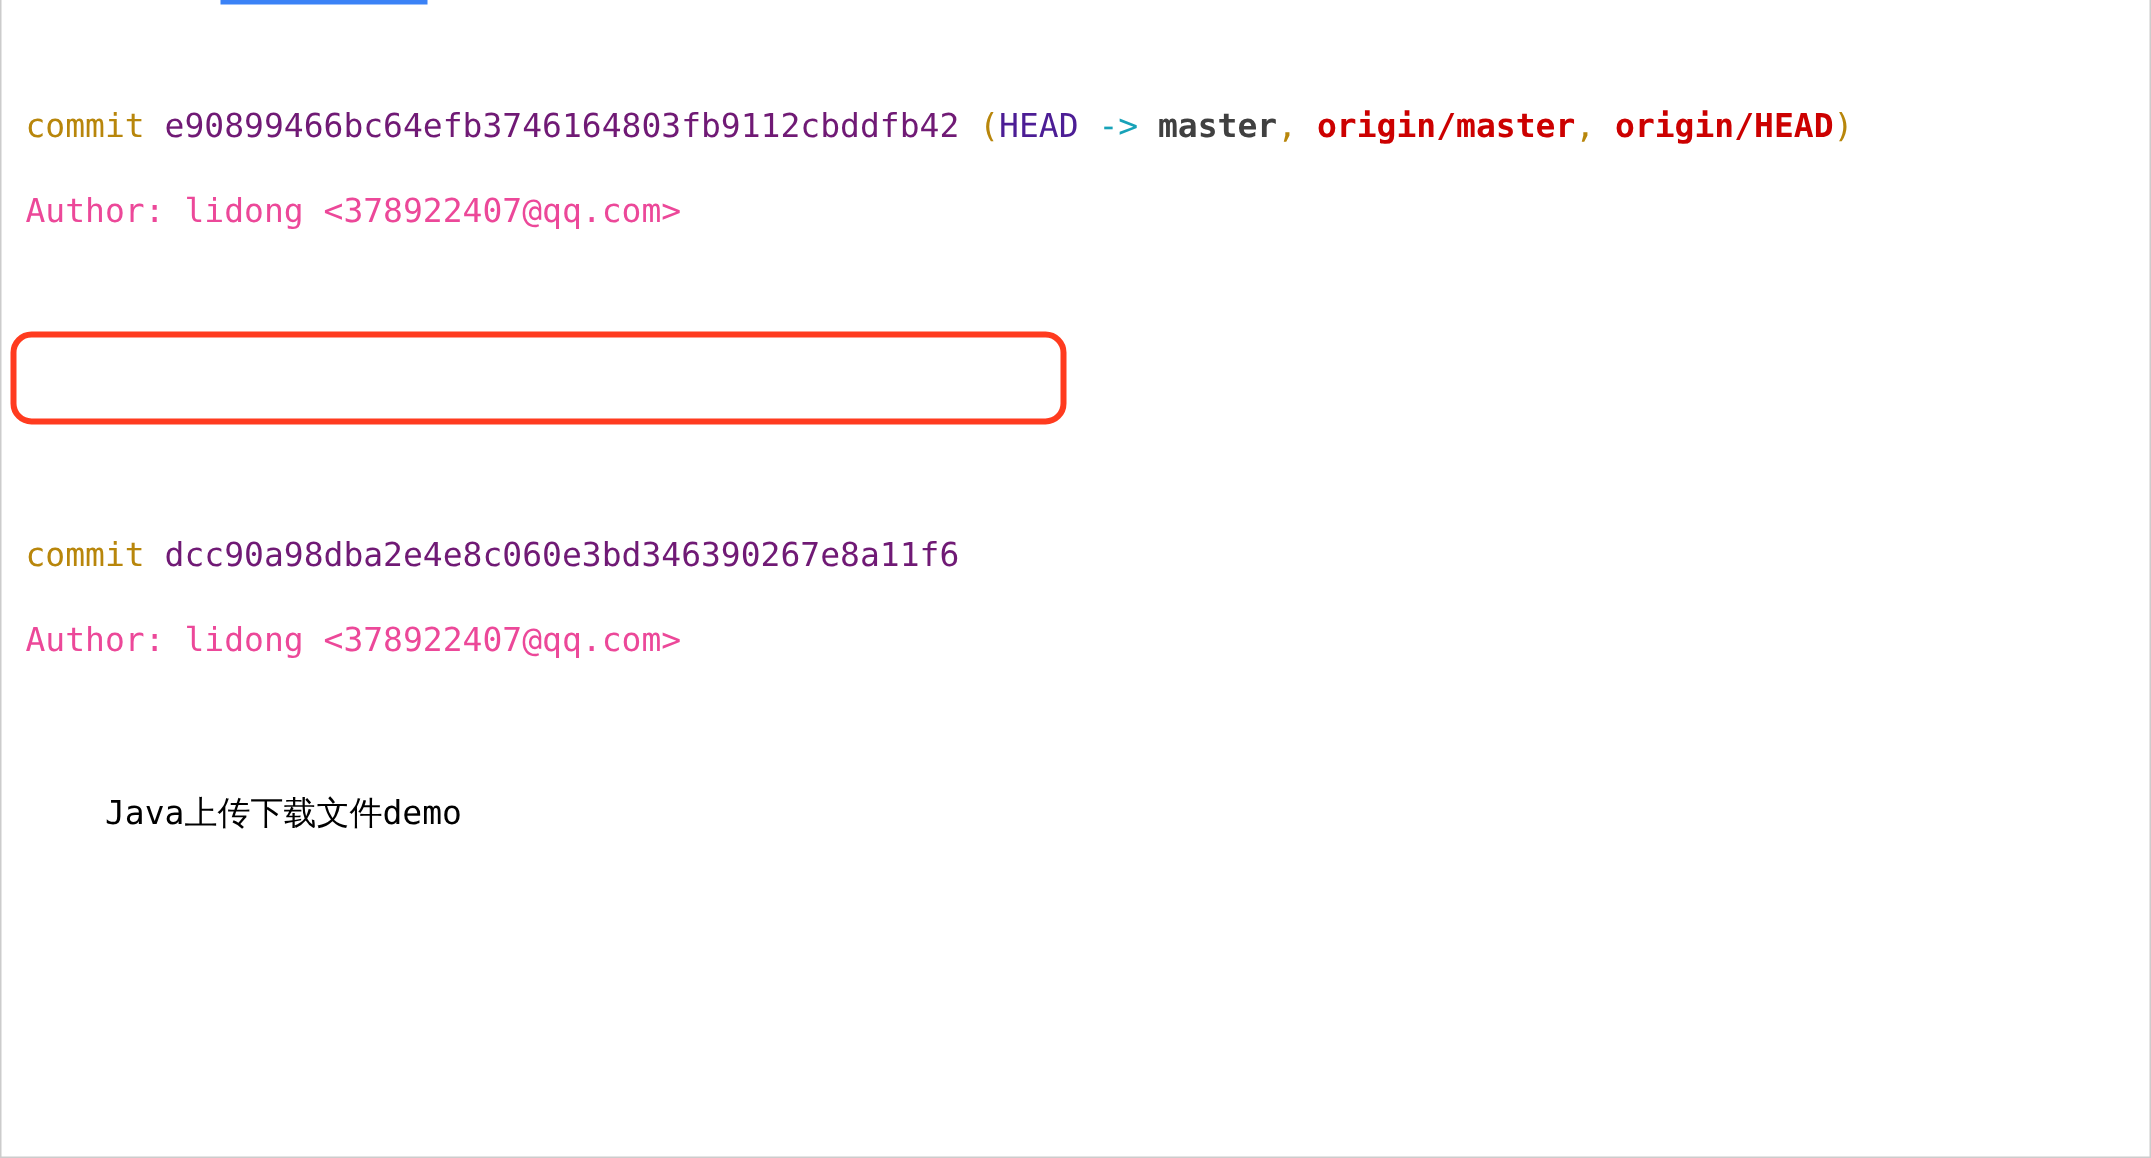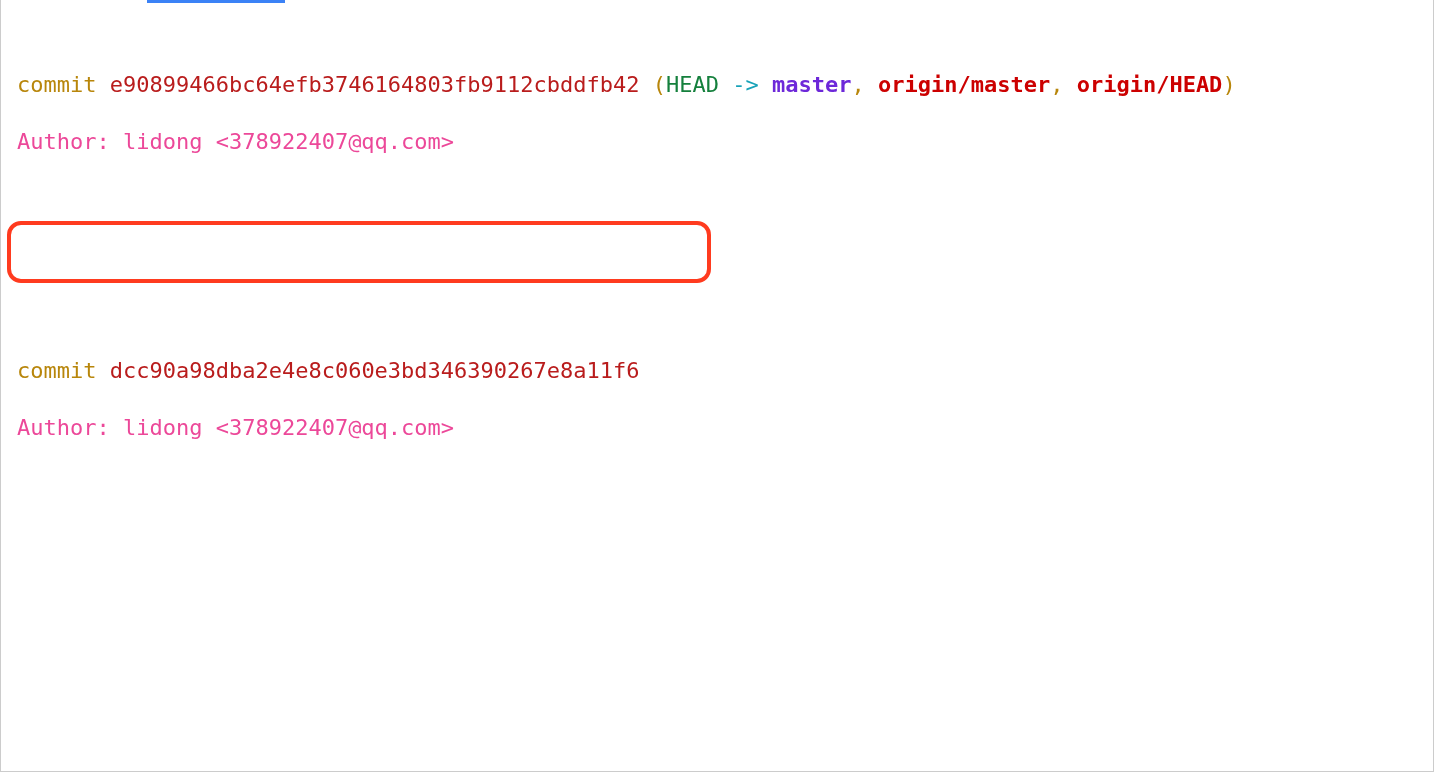--- a/index.html
+++ b/index.html
@@ -29,25 +29,25 @@
     width: 138px;
     height: 4px;
     background: #3b82f6;
     top: -1px;
   }
   .terminal {
     padding: 10px 14px 0 16px;
     white-space: pre;
   }
   .commit-word { color: #b8860b; }
-  .hash { color: #b91c1c; text-align: right; }
+  .hash { color: #701a75; text-align: right; }
   .paren { color: #b8860b; }
-  .head { color: #15803d; }
+  .head { color: #4c1d95; }
   .arrow { color: #17a2b8; }
-  .branch { color: #6d28d9; font-weight: bold; }
+  .branch { color: #404040; font-weight: bold; }
   .remote { color: #cc0000; font-weight: bold; }
   .comma { color: #b8860b; }
   .author-line, .date-line { color: #ec4899; }
   .msg { color: #000000; }
   .block { margin-bottom: 0; }
   .line { height: 28.6px; }
   .blank { height: 28.6px; }
   
   .annotation-box {
     position: absolute;
@@ -74,20 +74,21 @@
 <div class="block">
 <div class="line"><span class="commit-word">commit </span><span class="hash">e90899466bc64efb3746164803fb9112cbddfb42</span> <span class="paren">(</span><span class="head">HEAD</span><span class="arrow"> -&gt; </span><span class="branch">master</span><span class="comma">, </span><span class="remote">origin/master</span><span class="comma">, </span><span class="remote">origin/HEAD</span><span class="paren">)</span></div>
 <div class="line author-line">Author: lidong &lt;378922407@qq.com&gt;</div>
 <div class="blank"></div>
 <div class="blank"></div>
 </div>
 <div class="block">
 <div class="line"><span class="commit-word">commit </span><span class="hash">dcc90a98dba2e4e8c060e3bd346390267e8a11f6</span></div>
 <div class="line author-line">Author: lidong &lt;378922407@qq.com&gt;</div>
 <div class="blank"></div>
+<div class="line msg">    Java上传下载文件demo</div>
 <div class="blank"></div>
 </div>
 
 
 
 </div>
 
 <div class="annotation-box box1"></div>
 
 </body></html>

